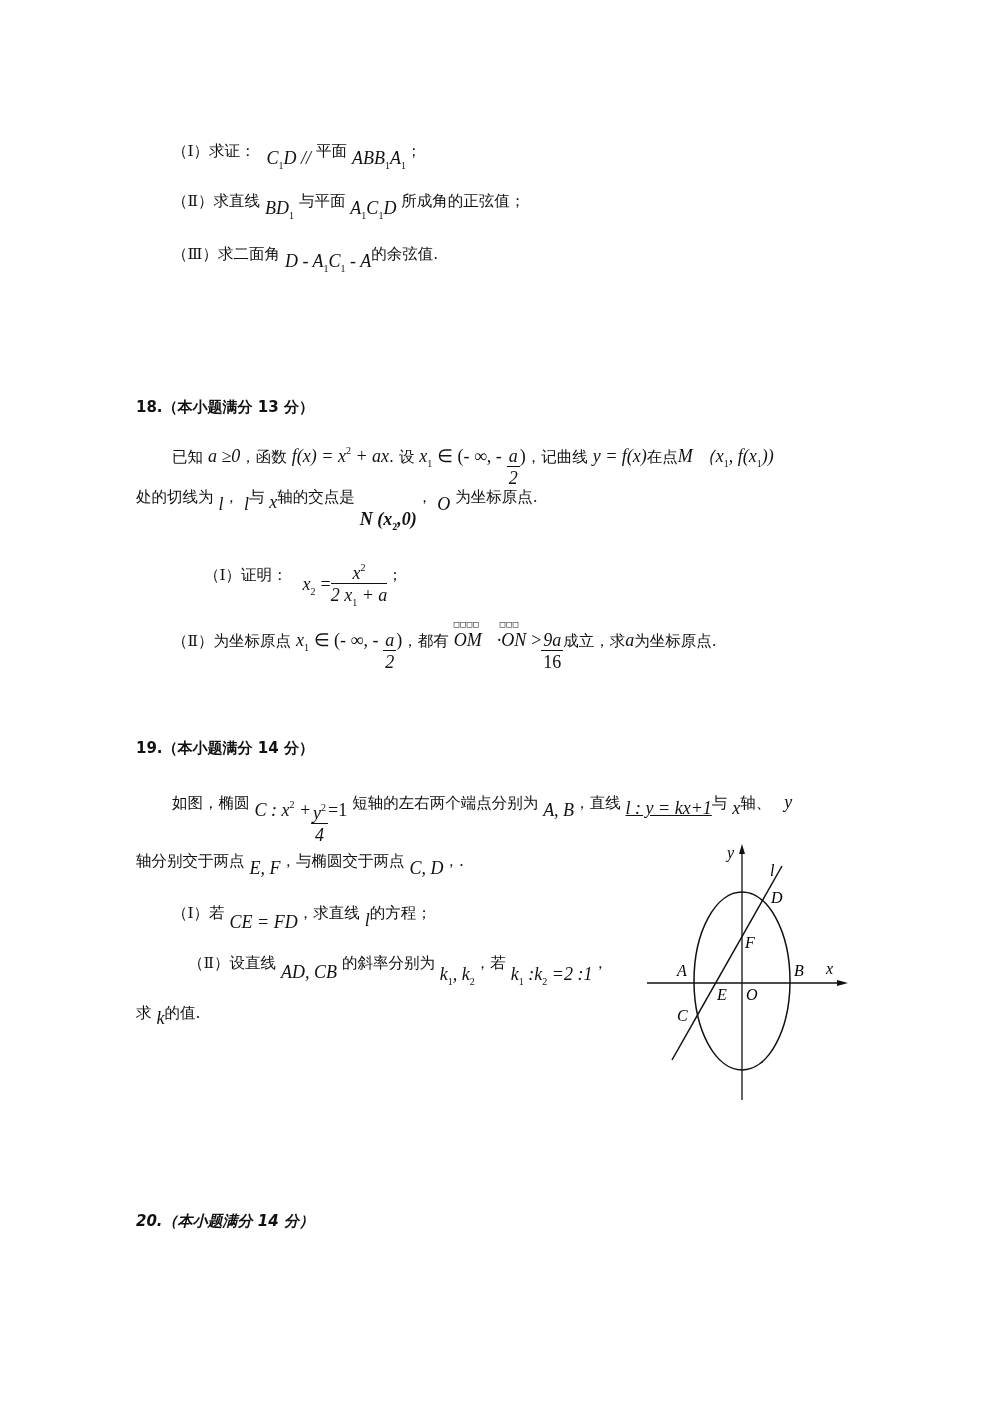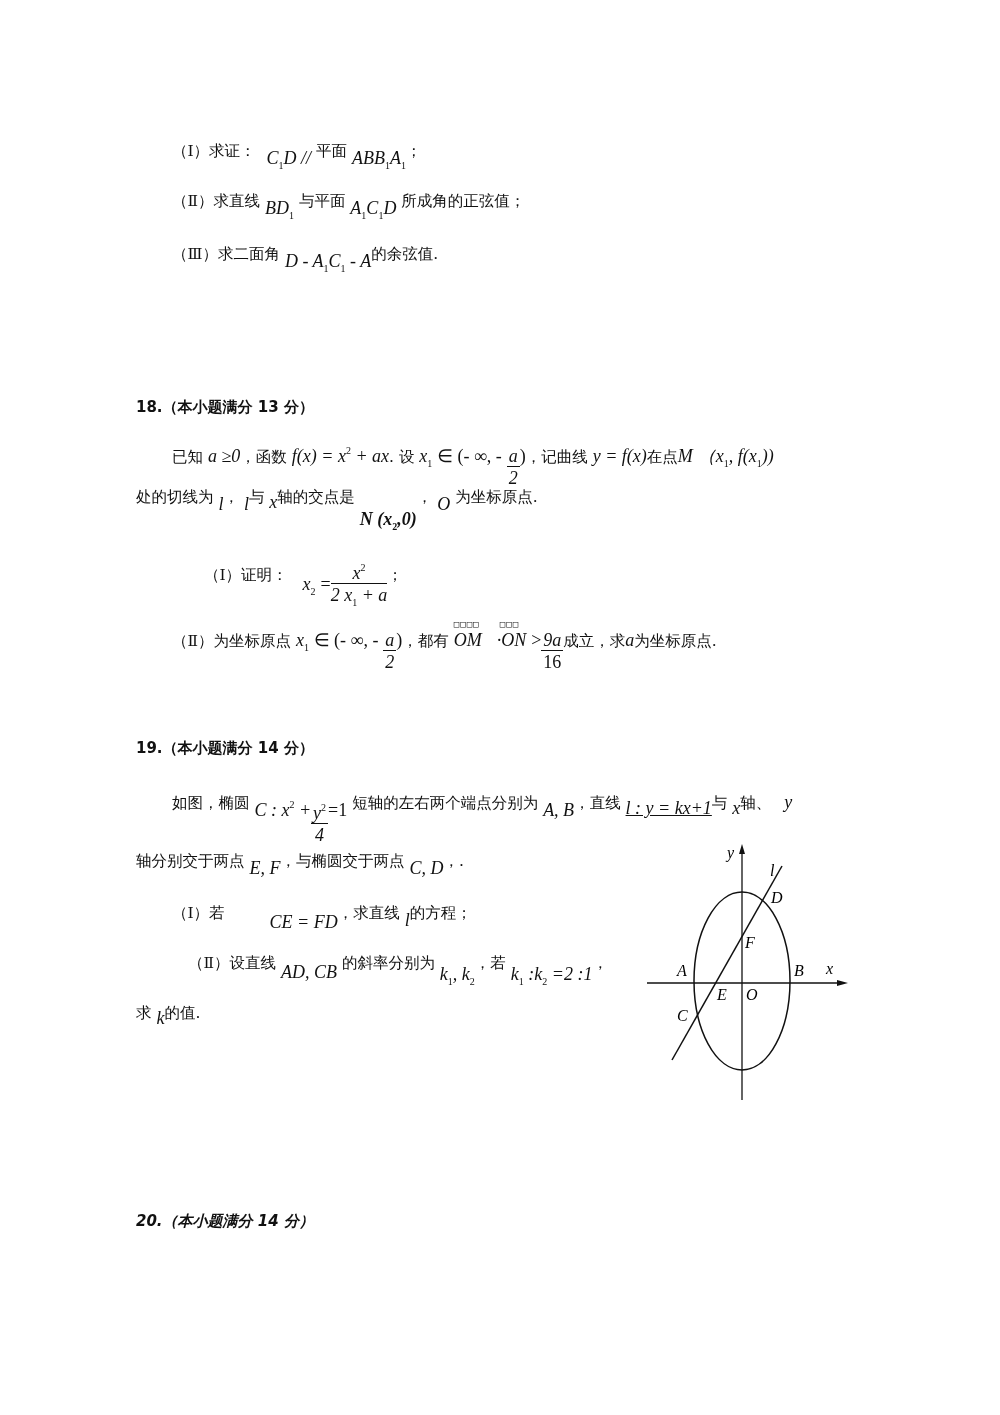--- a/index.html
+++ b/index.html
@@ -97,21 +97,21 @@
 </div>
 
 <div class="abs txt" style="left:136px; top:850px;">
   <span>轴分别交于两点</span>
   <span class="m" style="position:relative;top:8px;">E, F</span><span>，与椭圆交于两点</span>
   <span class="m" style="position:relative;top:8px;">C, D</span><span>，.</span>
 </div>
 
 <div class="abs txt" style="left:172px; top:902px;">
   <span>（Ⅰ）若</span>
-  <span class="m" style="position:relative;top:10px;margin-left:40px;">CE = FD</span><span>，求直线</span>
+  <span class="m" style="position:relative;top:10px;">CE = FD</span><span>，求直线</span>
   <span class="m" style="position:relative;top:8px;">l</span><span>的方程；</span>
 </div>
 
 <div class="abs txt" style="left:172px; top:952px;margin-left:16px;">
   <span>（Ⅱ）设直线</span>
   <span class="m" style="position:relative;top:10px;">AD, CB</span>
   <span>的斜率分别为</span>
   <span class="m" style="position:relative;top:12px;"><span>k</span><span class="sub">1</span><span>, k</span><span class="sub">2</span></span><span>，若</span>
   <span class="m" style="position:relative;top:12px;"><span>k</span><span class="sub">1</span><span> :k</span><span class="sub">2</span><span class="mr"> =2 :1</span></span><span>，</span>
 </div>

